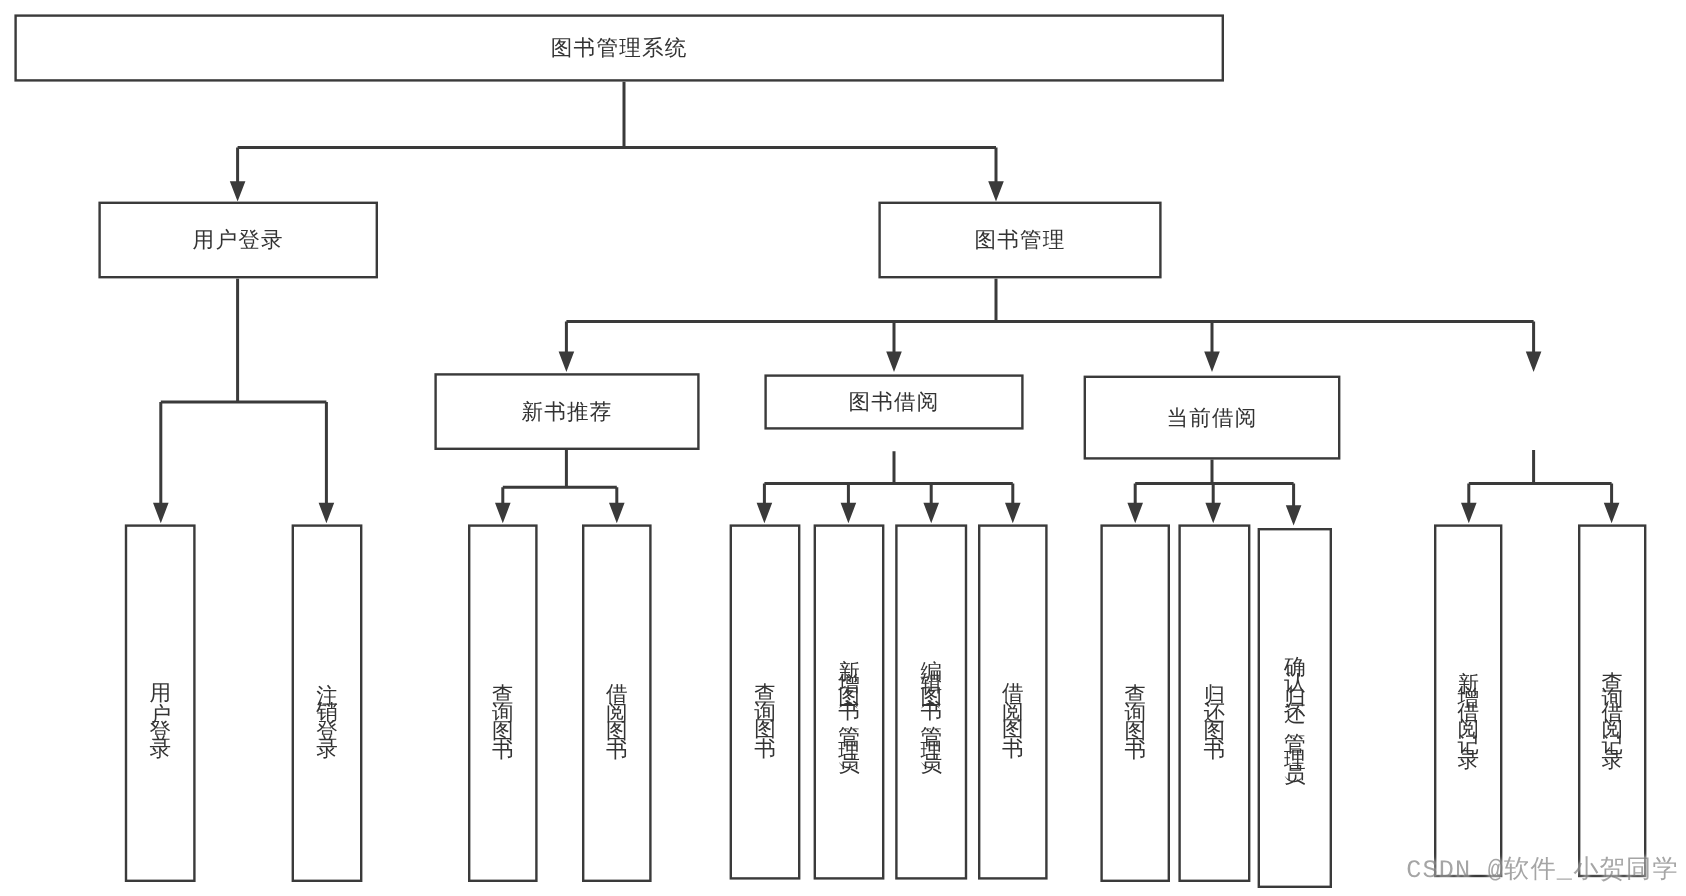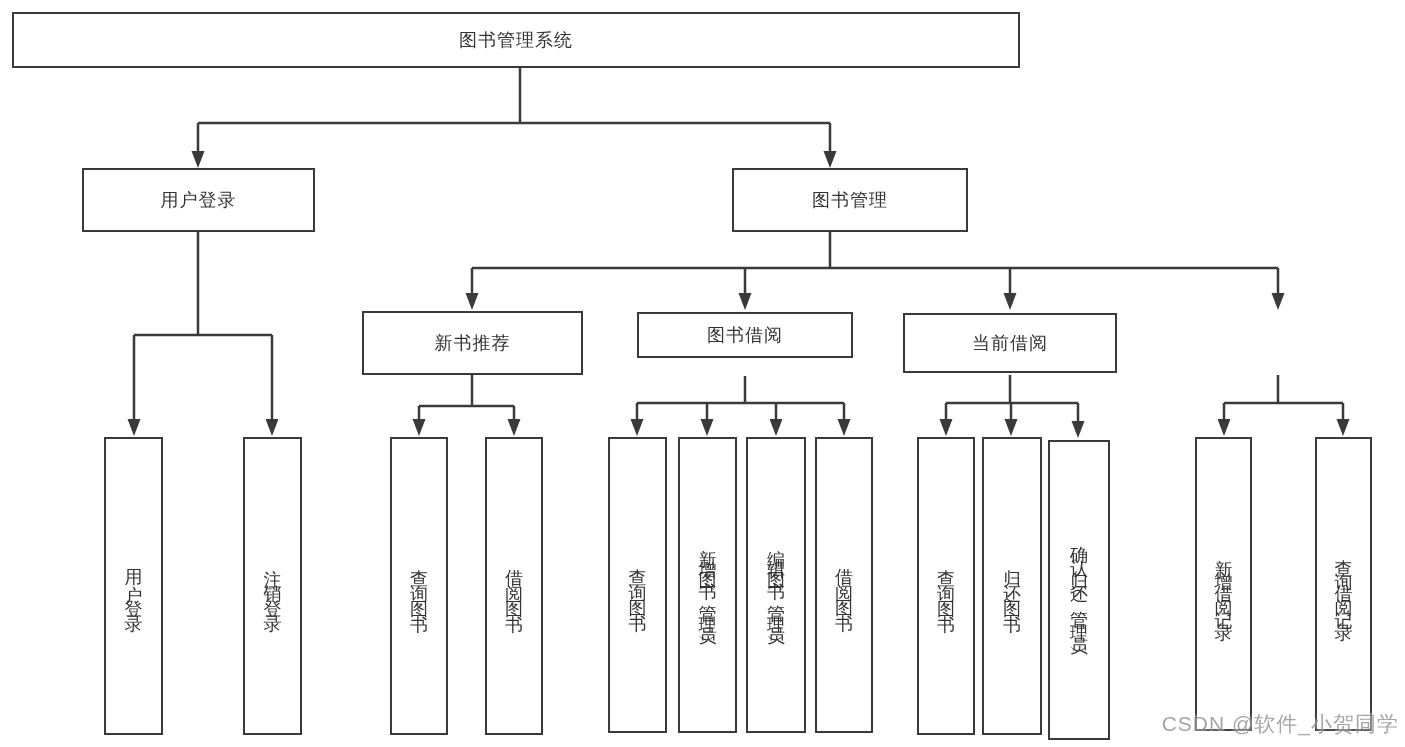--- a/index.html
+++ b/index.html
@@ -43,20 +43,21 @@
     position: absolute;
     right: 6px;
     top: 710px;
     font-size: 21px;
     color: #8f8f8f;
     opacity: 0.8;
     text-shadow: 0 0 3px #ffffff, 0 0 6px #ffffff;
     z-index: 3;
     letter-spacing: 1px;
     white-space: nowrap;
+    font-family: Liberation Mono, monospace;
   }
 </style>
 </head>
 <body>
 
 <div id="canvas">
 
   <svg id="wires" viewBox="0 0 1405 747" xmlns="http://www.w3.org/2000/svg">
     <path fill="none" stroke="#3a3a3a" stroke-width="2.5" d="M520,68 V123 M198,123 H830 M198,123 V152 M830,123 V152
          M198,232 V335 M134,335 H272 M134,335 V420 M272,335 V420
@@ -96,21 +97,21 @@
   <div class="node hbox" style="left:712px; top:168px; width:236px; height:64px;margin-left:20px;">
     <span>图书管理</span>
   </div>
 
   <div class="node hbox" style="left:362px; top:311px; width:221px; height:64px;font-family:Liberation Serif, serif;">
     <span>新书推荐</span>
   </div>
   <div class="node hbox" style="left:637px; top:312px; width:216px; height:46px;">
     <span>图书借阅</span>
   </div>
-  <div class="node hbox" style="left:903px; top:313px; width:214px; height:60px;">
+  <div class="node hbox" style="left:903px; top:313px; width:214px; height:70px;">
     <span>当前借阅</span>
   </div>
 
   <div class="node vbox" style="left:104px; top:437px; width:59px; height:298px;">
     <span>用户登录</span>
   </div>
   <div class="node vbox" style="left:243px; top:437px; width:59px; height:298px;">
     <span>注销登录</span>
   </div>
 

